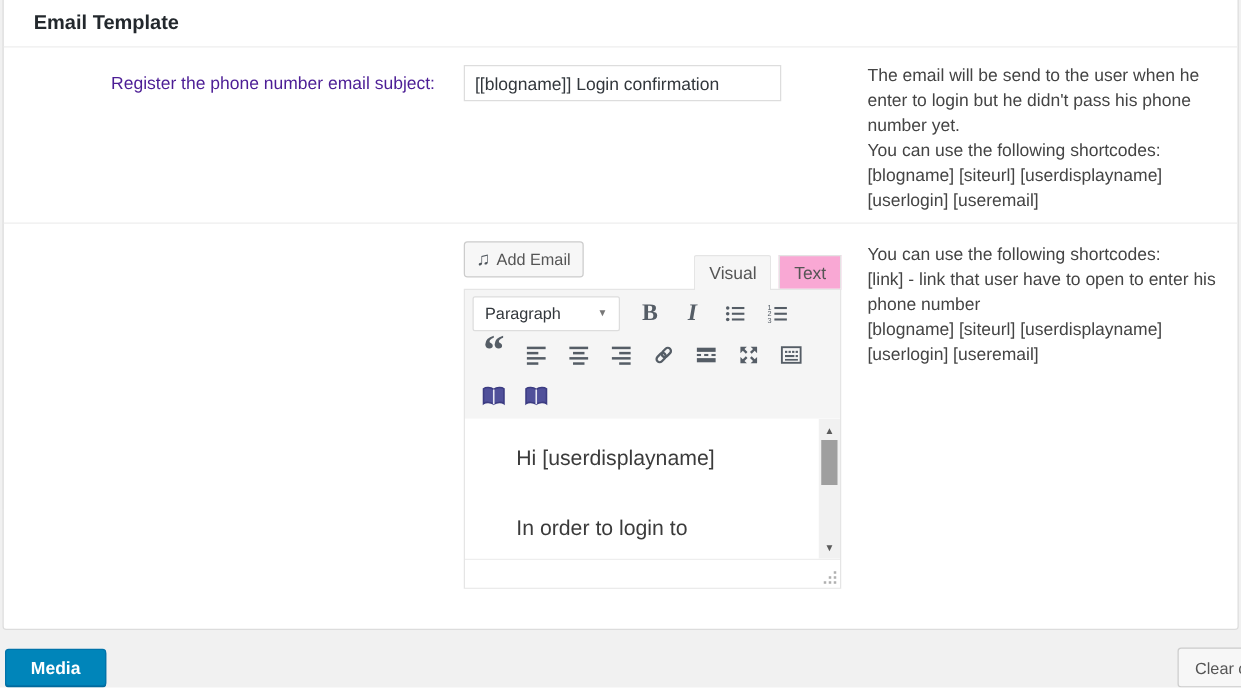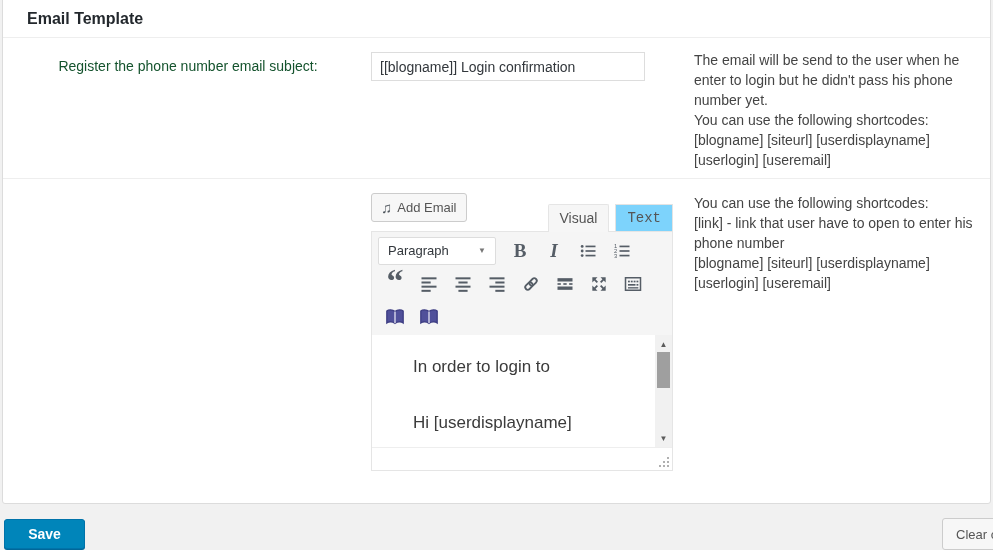--- a/index.html
+++ b/index.html
@@ -15,31 +15,31 @@
   }
   .panel-title {
     margin:0 0 0 0; padding:13px 0 9px 24px;
     font-size:16px; font-weight:700; color:#23282d;
     border-bottom:1px solid #eee;
   }
   .row { position:absolute; left:0; width:100%; }
   .row-1 { top:40px; height:142px; border-bottom:1px solid #eee; }
   .row-2 { top:183px; height:320px; }
   .row-label {
-    position:absolute; left:25px; width:320px; text-align:center;
-    font-size:14px; color:#14532d; line-height:19px;
+    position:absolute; left:25px; width:320px; text-align:right;
+    font-size:14px; color:#4c1d95; line-height:19px;
   }
   .row-1 .row-label { top:20px; }
   .row-2 .row-label { top:21px; }
   .row-help {
     position:absolute; left:691px; top:13px; width:300px;
     font-size:14px; color:#444; line-height:20px;
   }
   .subject-input {
-    position:absolute; left:368px; top:15px; width:274px; height:29px;
+    position:absolute; left:368px; top:15px; width:254px; height:29px;
     border:1px solid #ddd; background:#fff; color:#32373c;
     font-size:14px; font-family:"Liberation Sans", sans-serif;
     padding:0 8px; outline:none; border-radius:0;
   }
   
   .editor-wrap { position:absolute; left:368px; top:11px; width:302px; }
   .editor-tools { position:relative; height:40px; }
   .add-media-btn {
     position:absolute; left:0; top:2px; height:29px;
     display:flex; align-items:center; gap:5px; padding:0 9px;
@@ -49,21 +49,21 @@
   .media-note { font-size:15px; color:#50575e; line-height:1; }
   .editor-tabs { position:absolute; right:0; bottom:-1px; display:flex; }
   .tab {
     padding:6px 11px 7px; font-size:14px; color:#555; cursor:pointer;
     line-height:1; position:relative;
   }
   .tab-visual {
     background:#f6f6f6; border:1px solid #e5e5e5; border-bottom:none;
     z-index:3; border-radius:2px 2px 0 0;
   }
-  .tab-text { background:#7dd3fc; margin-left:6px; border:1px solid #e3e3e3; border-bottom:none;font-family:Liberation Mono, monospace; }
+  .tab-text { background:#f9a8d4; margin-left:6px; border:1px solid #e3e3e3; border-bottom:none; }
   .editor-box { border:1px solid #e5e5e5; background:#fff; position:relative; z-index:2; }
   .toolbar { background:#f5f5f5; padding:2px 2px 2px 6px; }
   .tb-row { height:33px; display:flex; align-items:center; }
   .format-select {
     width:118px; height:28px; background:#fff; border:1px solid #ddd; border-radius:2px;
     display:flex; align-items:center; justify-content:space-between;
     padding:0 9px; margin-right:7px; font-size:13px; color:#32373c; cursor:pointer;
   }
   .select-caret { font-size:8px; color:#777; }
   .tb-btn {
@@ -248,22 +248,22 @@
               <svg width="22" height="20" viewBox="0 0 24 22">
                 <path d="M12 5 C9.2 2.8 5 2.8 3 4.4 L3 17.5 C5 16 9.2 16 12 18 C14.8 16 19 16 21 17.5 L21 4.4 C19 2.8 14.8 2.8 12 5 Z" fill="#50509a" stroke="#3c3c82" stroke-width="1.4"></path>
                 <line x1="12" y1="5" x2="12" y2="18" stroke="#e8e8f4" stroke-width="1.4"></line>
               </svg>
             </button>
           </div>
         </div>
 
         <div class="content-area">
           <div class="content-text">
+            <p>Hi [userdisplayname]</p>
             <p>In order to login to</p>
-            <p>Hi [userdisplayname]</p>
           </div>
           <div class="scrollbar">
             <div class="sb-arrow sb-up">▲</div>
             <div class="sb-thumb"></div>
             <div class="sb-arrow sb-down">▼</div>
           </div>
         </div>
 
         <div class="statusbar">
           <svg class="resize-grip" width="12" height="12" viewBox="0 0 12 12" fill="#b0b0b0">
@@ -279,14 +279,14 @@
     </div>
 
     <div class="row-help">
       <div>You can use the following shortcodes:</div>
       <div>[link] - link that user have to open to enter his phone number</div>
       <div>[blogname] [siteurl] [userdisplayname] [userlogin] [useremail]</div>
     </div>
   </div>
 </div>
 
-<button class="save-btn">Save</button>
+<button class="save-btn">Media</button>
 <button class="clear-btn">Clear c</button>
 
 </body></html>

